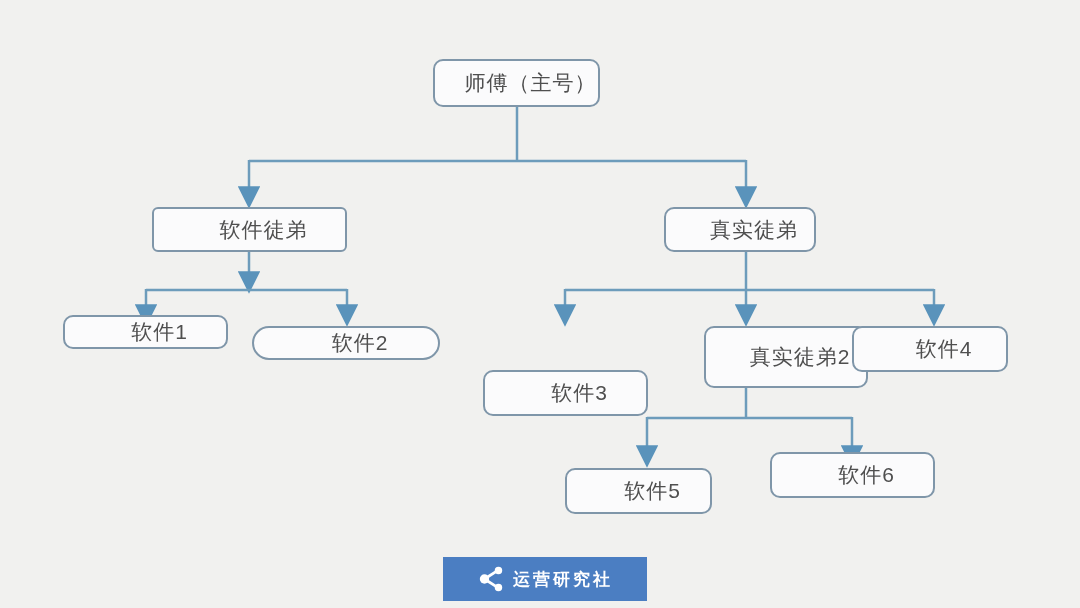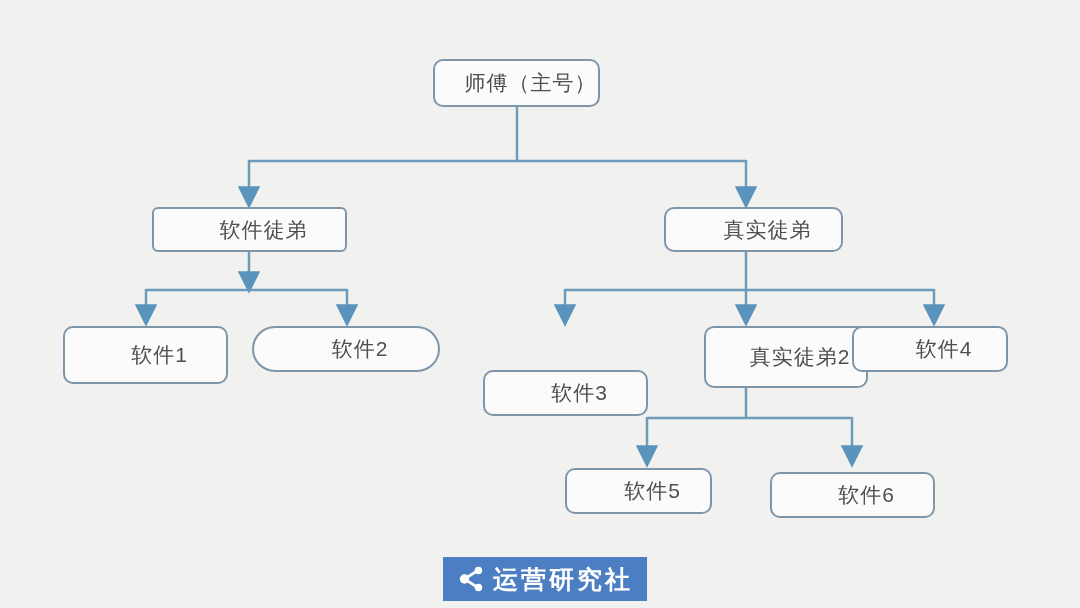--- a/index.html
+++ b/index.html
@@ -37,43 +37,43 @@
     display: flex;
     align-items: center;
     justify-content: center;
     font-size: 21px;
     color: #4f4f4f;
     letter-spacing: 1px;
     padding-left: 28px;
   }
   .node-master        { left: 433px; top: 59px;  width: 167px; height: 48px; }
   .node-soft-app      { left: 152px; top: 207px; width: 195px; height: 45px; border-radius: 6px; }
-  .node-real-app      { left: 664px; top: 207px; width: 179px; height: 45px; }
-  .node-soft1         { left: 63px;  top: 326px; width: 165px; height: 58px; }
-  .node-soft2         { left: 252px; top: 326px; width: 188px; height: 46px; border-radius: 23px; }
+  .node-real-app      { left: 664px; top: 207px; width: 152px; height: 45px; }
+  .node-soft1         { left: 63px;  top: 315px; width: 165px; height: 34px; }
+  .node-soft2         { left: 252px; top: 326px; width: 188px; height: 34px; border-radius: 23px; }
   .node-soft3         { left: 483px; top: 326px; width: 165px; height: 46px; margin-top: 44px; }
   .node-real-app2     { left: 704px; top: 326px; width: 164px; height: 62px; }
   .node-soft4         { left: 852px; top: 326px; width: 156px; height: 46px; }
   .node-soft5         { left: 565px; top: 468px; width: 147px; height: 46px; }
-  .node-soft6         { left: 770px; top: 472px; width: 165px; height: 46px; }
+  .node-soft6         { left: 770px; top: 452px; width: 165px; height: 46px; }
   .logo {
     position: absolute;
     left: 443px;
     top: 557px;
     width: 204px;
     height: 44px;
     background: #4b7ec2;
     display: flex;
     align-items: center;
     justify-content: center;
     gap: 8px;
   }
   .logo-text {
     color: #ffffff;
-    font-size: 25px;
+    font-size: 17px;
     font-weight: bold;
     letter-spacing: 3px;
     line-height: 1;
     white-space: nowrap;
   }
 </style>
 </head>
 <body>
 
 <div class="stage">

